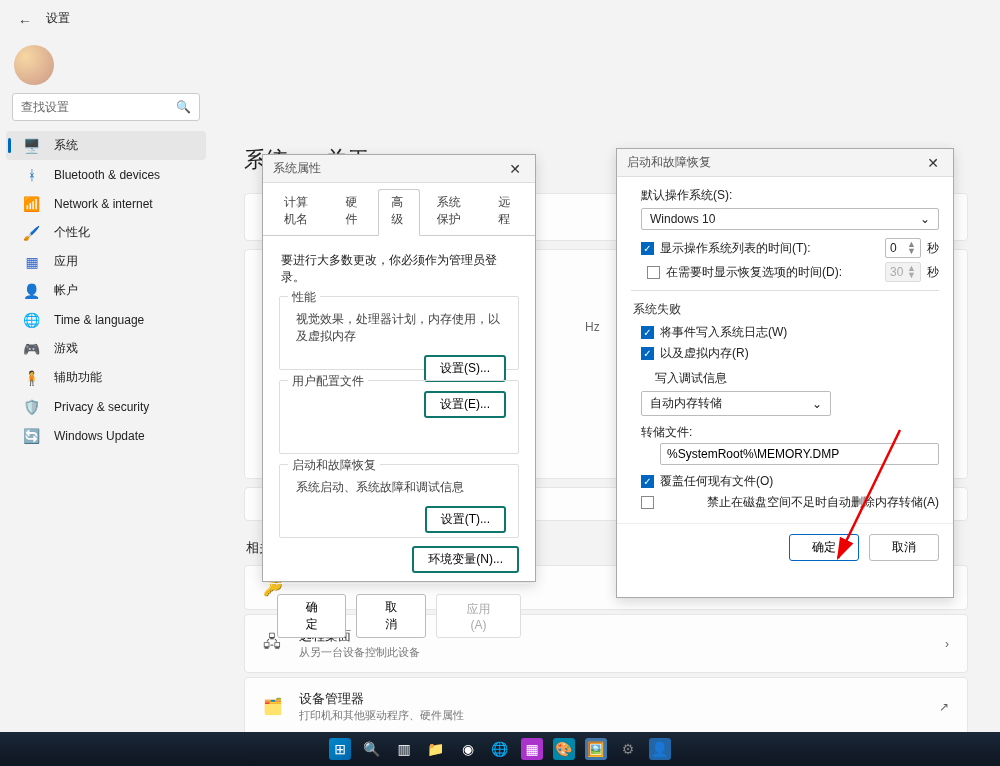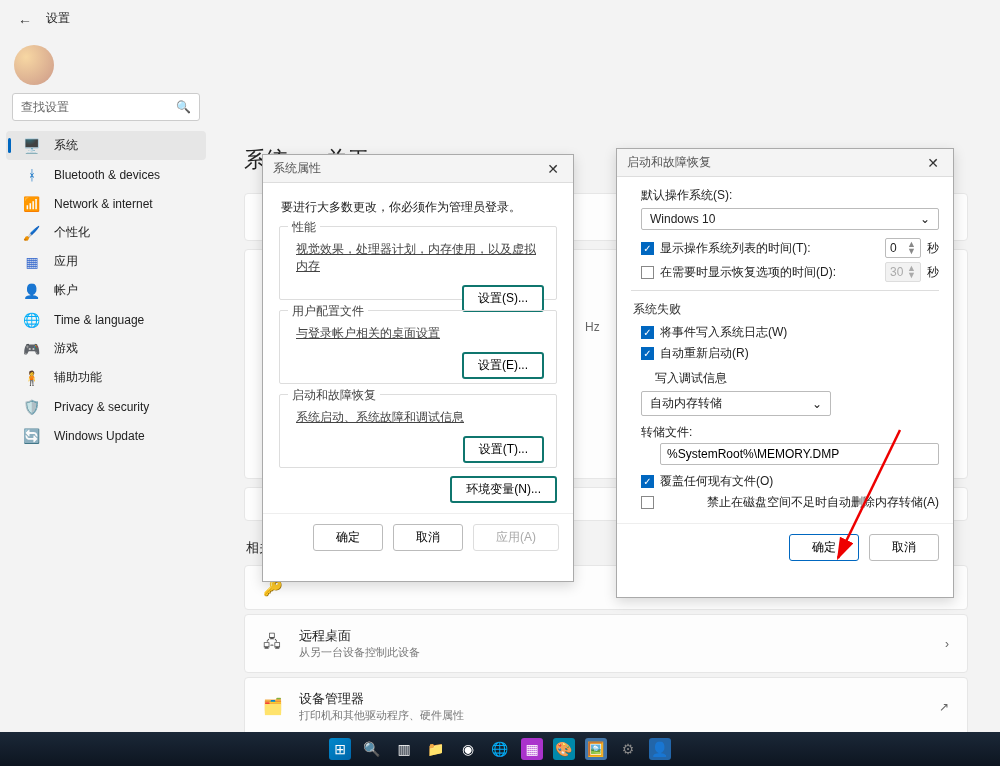--- a/index.html
+++ b/index.html
@@ -32,21 +32,21 @@
 
 .dialog { position: absolute; background: #fff; border: 1px solid #aaa; box-shadow: 0 4px 12px rgba(0,0,0,.15); font-size: 12px; }
 .dlg-title { display: flex; justify-content: space-between; align-items: center; height: 28px; padding: 0 10px; background: #f4f4f4; border-bottom: 1px solid #ddd; font-size: 12px; color:#555; }
 .dlg-title .close { width: 20px; text-align: center; color: #333; font-size: 14px; }
 .tabs { display: flex; border-bottom: 1px solid #ccc; padding: 6px 8px 0; gap: 4px; }
 .tab { padding: 4px 12px 6px; font-size: 12px; color: #444; border:1px solid transparent; }
 .tab.active { border: 1px solid #ccc; border-bottom: 1px solid #fff; background: #fff; margin-bottom: -1px; border-radius: 3px 3px 0 0; }
 .dlg-body { padding: 10px 16px; }
 .groupbox { border: 1px solid #ddd; border-radius: 2px; margin: 10px 0 6px; padding: 10px 12px 12px; position: relative; }
 .group-title { position: absolute; top: -8px; left: 8px; background: #fff; padding: 0 4px; font-size: 12px; color: #444; }
-.group-desc { font-size: 12px; color: #444; margin: 4px 0 10px 4px; text-decoration: underline; }
+.group-desc { font-size: 12px; color: #444; margin: 4px 0 10px 4px; }
 .small-btn { background: #fff; border: 2px solid #0f766e; border-radius: 3px; padding: 3px 14px; font-size: 12px; float: right; }
 .dlg-footer { display: flex; justify-content: flex-end; gap: 10px; padding: 10px 14px; border-top: 1px solid #eee; }
 .btn { background: #fff; border: 1px solid #bbb; border-radius: 3px; padding: 4px 22px; font-size: 12px; }
 
 
 .dialog2 { left: 616px; top: 148px; width: 338px; height: 450px; }
 .sec-head { font-size: 12px; color: #333; margin: 10px 2px 6px; }
 .row { display: flex; align-items: center; margin: 4px 0; }
 .cb { width: 13px; height: 13px; border: 1px solid #888; margin-right: 6px; display:inline-flex; align-items:center; justify-content:center; font-size: 10px; background:#fff; }
 .cb.checked { background: #0067c0; border-color:#0067c0; color:#fff; }
@@ -165,37 +165,43 @@
       <span class="ricon">🗂️</span>
       <div>
         <div class="rtitle">设备管理器</div>
         <div class="rsub">打印机和其他驱动程序、硬件属性</div>
       </div>
       <span class="chev">↗</span>
     </div>
   </div>
 </div>
 
-<div class="dialog" style="left:262px; top:154px; width:312px; height:428px;">
+<div class="dialog" style="left:262px; top:154px; width:274px; height:428px;">
   <div class="dlg-title">
     <span>系统属性</span>
     <span class="close">✕</span>
+  </div>
+  <div class="tabs">
+    <div class="tab">计算机名</div>
+    <div class="tab">硬件</div>
+    <div class="tab active">高级</div>
+    <div class="tab">系统保护</div>
+    <div class="tab">远程</div>
   </div>
   <div class="dlg-body">
     <div style="margin:6px 2px 4px;">要进行大多数更改，你必须作为管理员登录。</div>
 
     <div class="groupbox clearfix" style="height:74px;">
       <span class="group-title">性能</span>
       <div class="group-desc">视觉效果，处理器计划，内存使用，以及虚拟内存</div>
       <button class="small-btn">设置(S)...</button>
     </div>
 
     <div class="groupbox clearfix" style="height:74px;">
       <span class="group-title">用户配置文件</span>
-      <div class="group-desc">与登录帐户相关的桌面设置</div>
       <button class="small-btn">设置(E)...</button>
     </div>
 
     <div class="groupbox clearfix" style="height:74px;">
       <span class="group-title">启动和故障恢复</span>
       <div class="group-desc">系统启动、系统故障和调试信息</div>
       <button class="small-btn">设置(T)...</button>
     </div>
 
     <div class="clearfix" style="margin-top:8px;">
@@ -223,39 +229,39 @@
 
     <div class="row" style="margin-left:10px;">
       <span class="cb checked">✓</span>
       <span style="flex:1;">显示操作系统列表的时间(T):</span>
       <span class="spin">
           <span>0</span>
           <span style="color:#888;font-size:9px;line-height:7px;">▲<br>▼</span>
         </span>
       <span class="unit">秒</span>
     </div>
-    <div class="row" style="margin-left:10px;">
+    <div class="row" style="margin-left:16px;">
       <span class="cb"></span>
       <span style="flex:1;">在需要时显示恢复选项的时间(D):</span>
       <span class="spin disabled">
           <span>30</span>
           <span style="font-size:9px;line-height:7px;">▲<br>▼</span>
         </span>
       <span class="unit">秒</span>
     </div>
 
     <div class="sec-sep"></div>
     <div class="sec-head">系统失败</div>
     <div class="row" style="margin-left:10px;">
       <span class="cb checked">✓</span>
       <span>将事件写入系统日志(W)</span>
     </div>
     <div class="row" style="margin-left:10px;">
       <span class="cb checked">✓</span>
-      <span>自动重新启动(R)</span>
+      <span>以及虚拟内存(R)</span>
     </div>
     <div style="margin:8px 0 4px 24px;">写入调试信息</div>
     <div class="select" style="margin:0 0 8px 10px; width:190px;">
       <span>自动内存转储</span>
       <span>⌄</span>
     </div>
     <div style="margin:0 0 2px 10px;">转储文件:</div>
     <div style="margin:0 0 8px 10px;padding-left:19px;"><input class="input" value="%SystemRoot%\MEMORY.DMP" style=""></div>
     <div class="row" style="margin-left:10px;">
       <span class="cb checked">✓</span>

